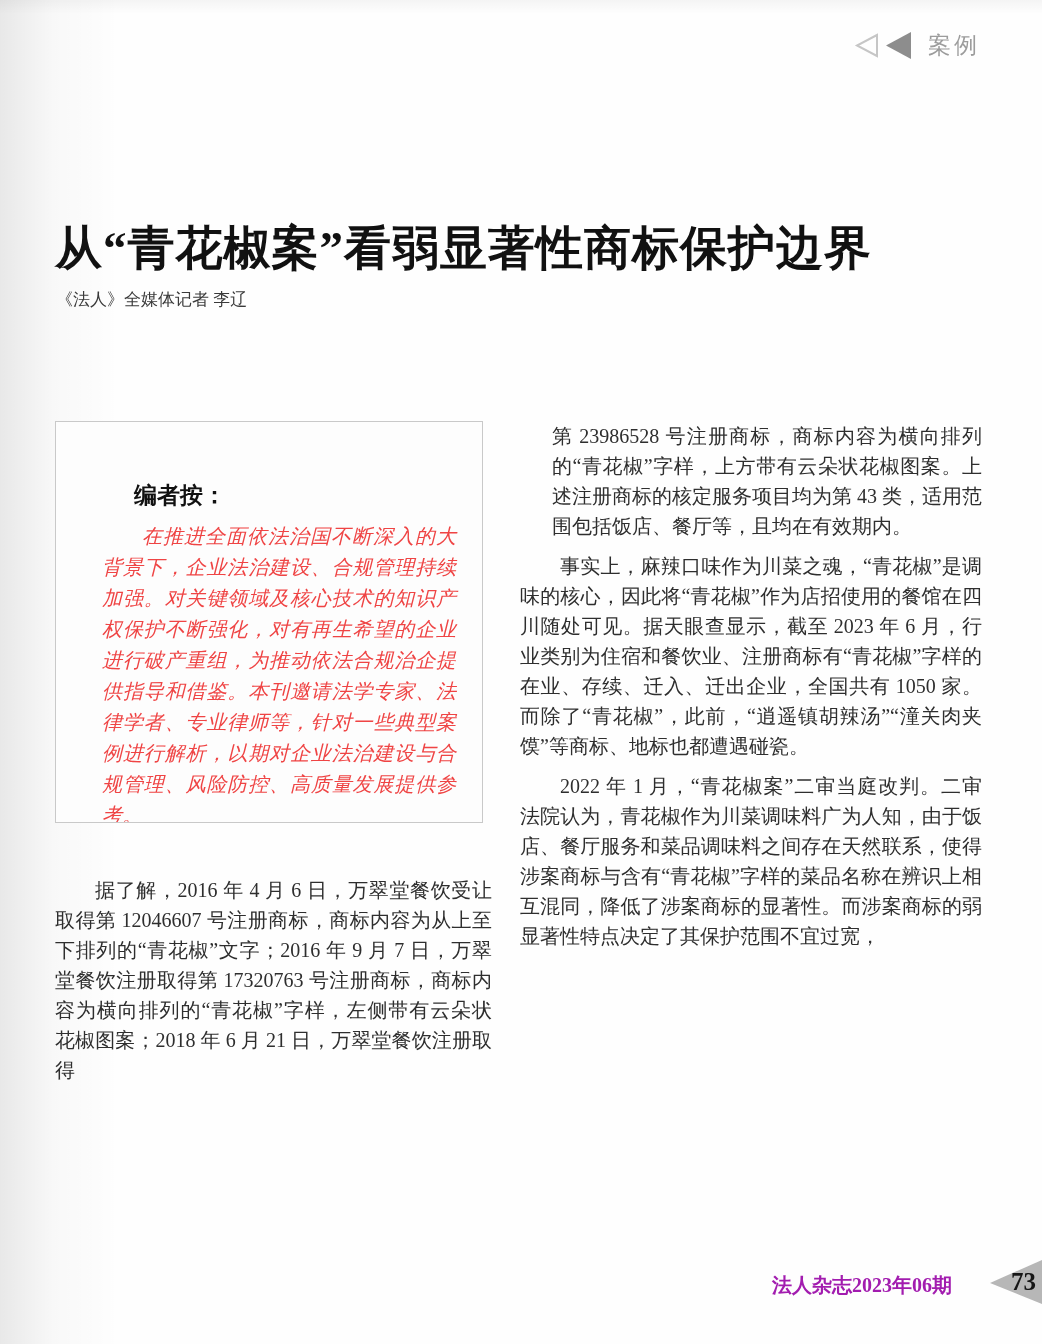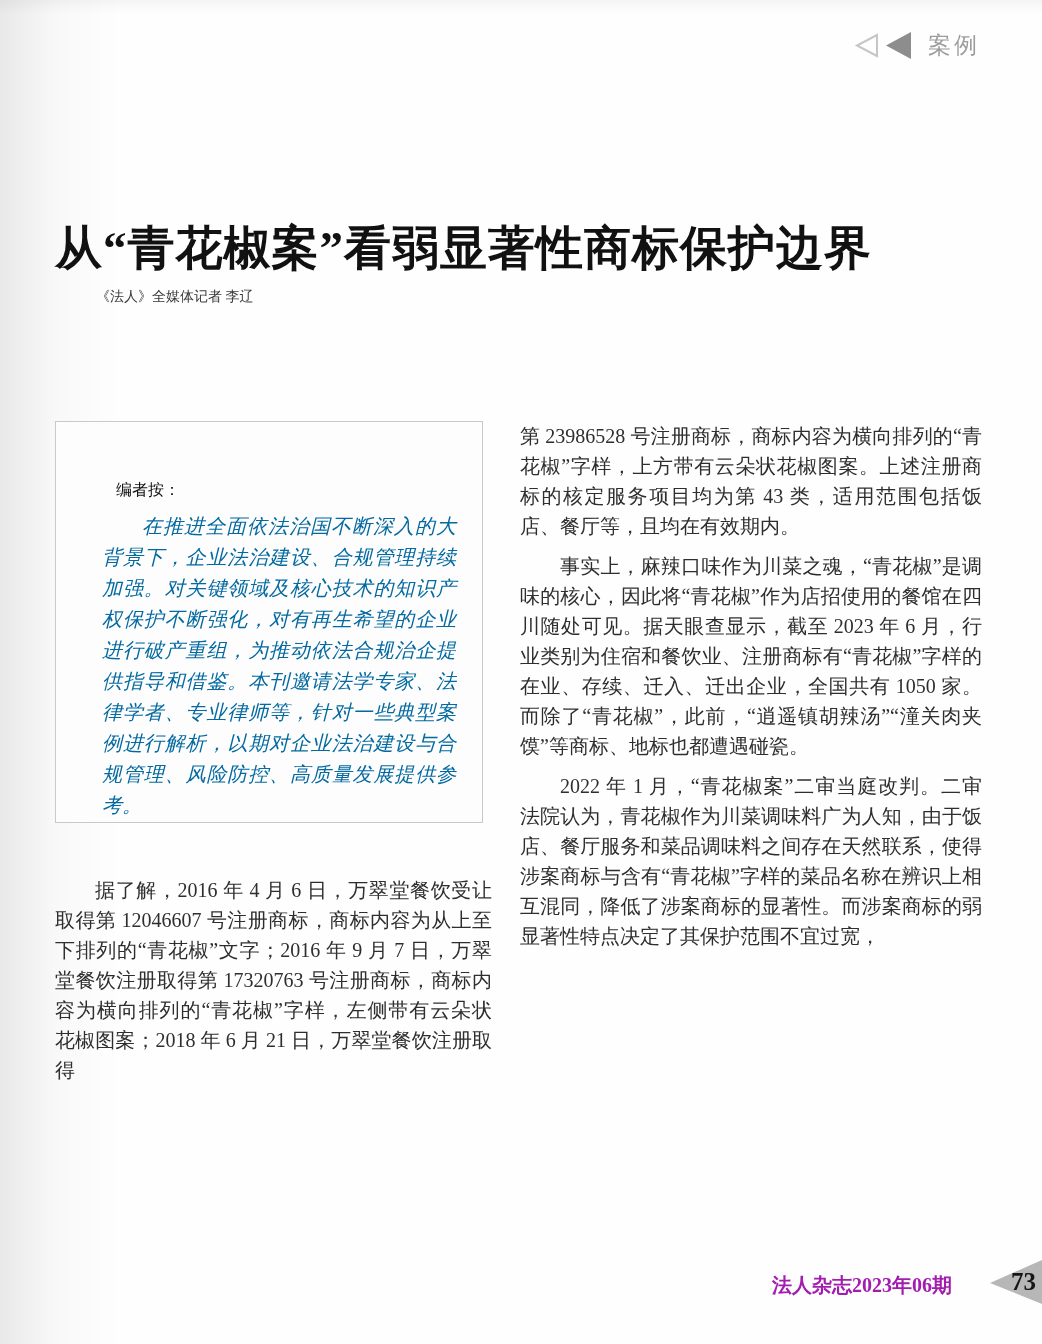--- a/index.html
+++ b/index.html
@@ -44,23 +44,22 @@
     width: 930px;
     font-family: Liberation Serif, serif;
     font-size: 47px;
     font-weight: 700;
     color: #111111;
     letter-spacing: 1px;
     white-space: nowrap;
   }
   .byline {
     position: absolute; left: 56px; top: 288px;
-    font-size: 14px;
+    font-size: 17px;
     color: #3a3a3a;
-    margin-left: 40px;
   }
 
   
   .columns {
     position: absolute; left: 55px; top: 421px;
     width: 927px;
     display: flex;
     gap: 28px;
   }
   .col-left  { width: 437px; }
@@ -71,43 +70,43 @@
     width: 428px;
     height: 402px;
     border: 1px solid #c9c9c9;
     background: #fdfdfd;
     padding: 58px 26px 0 46px;
     margin-bottom: 52px;
     overflow: hidden;
   }
   .editor-heading {
     font-family: "Liberation Sans", sans-serif;
-    font-weight: 400;
-    font-size: 16px;
+    font-weight: 700;
+    font-size: 23px;
     color: #111111;
-    margin: 0 0 10px 14px;
+    margin: 0 0 10px 32px;
   }
   .editor-body {
     margin: 0;
     font-size: 20px;
     line-height: 31px;
     font-style: italic;
-    color: #0369a1;
+    color: #ef4444;
     text-indent: 2em;
     text-align: justify;
   }
 
   .body-text {
     font-size: 20px;
     line-height: 30px;
     color: #2e2e2e;
     text-align: justify;
   }
   .body-text p { margin: 0 0 10px 0; text-indent: 2em; }
-  .body-text p.no-indent { text-indent: 0; }
+  .body-text p.no-indent { text-indent: 0; margin-left: 32px; }
 
   
   .footer-issue {
     position: absolute; right: 90px; top: 1272px;
     font-size: 20px;
     font-weight: 700;
     color: #a21caf;
   }
   .page-badge {
     position: absolute; right: 0; top: 1260px;

